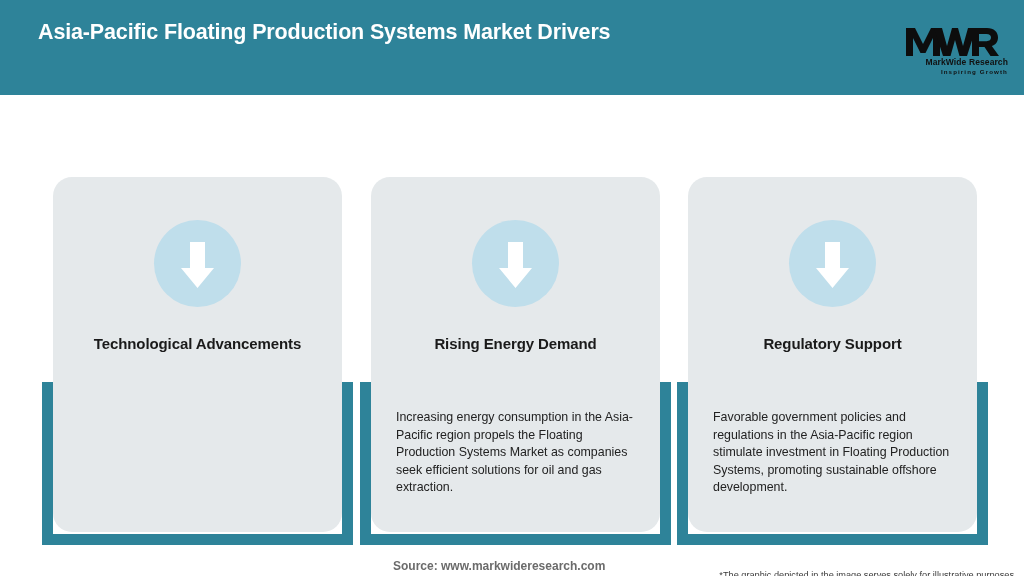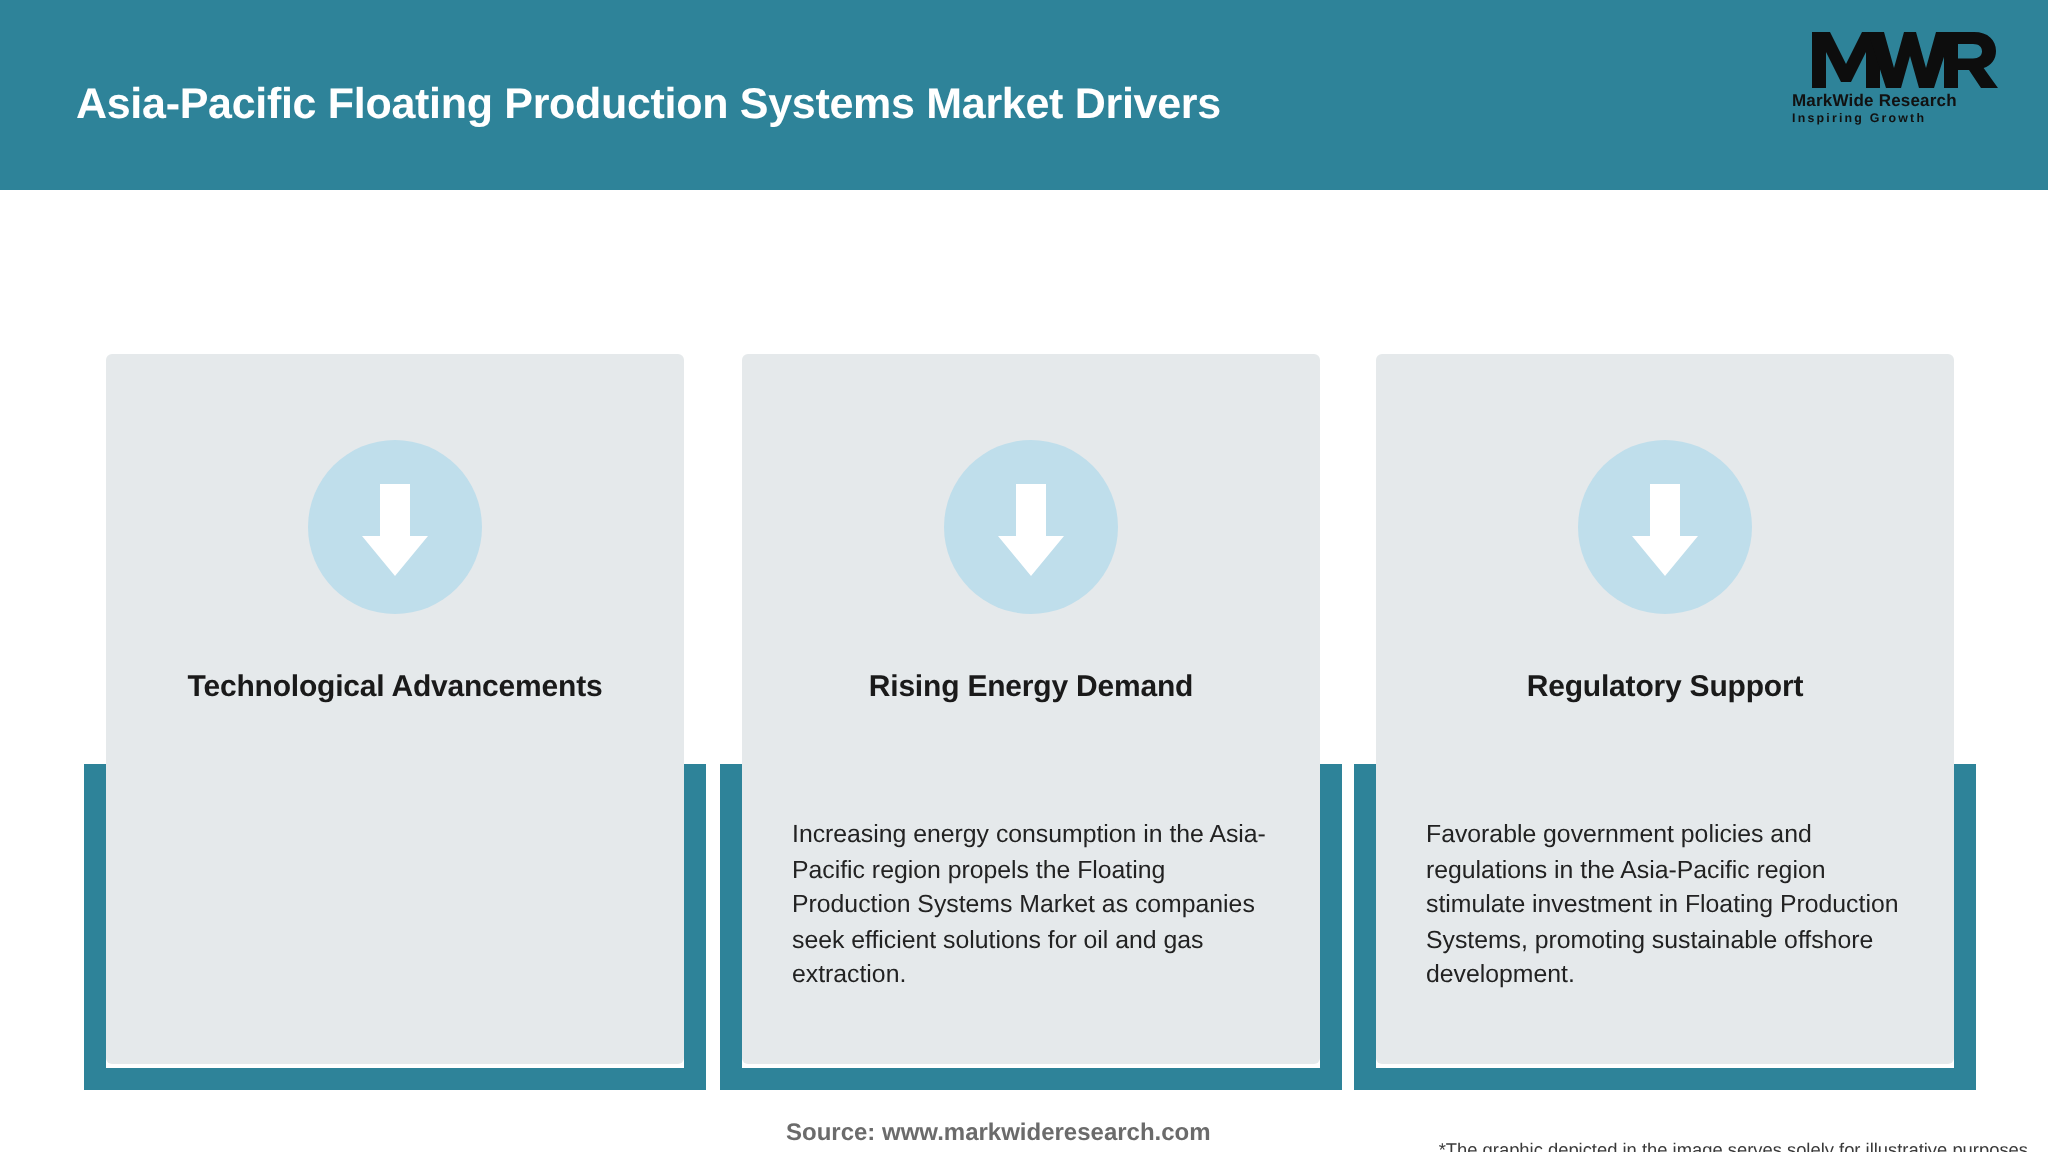--- a/index.html
+++ b/index.html
@@ -19,36 +19,36 @@
   .header {
     position: absolute;
     left: 0; top: 0;
     width: 1024px;
     height: 95px;
     background: #2e8399;
   }
   .header-title {
     position: absolute;
     left: 38px;
-    top: 40px;
+    top: 20px;
     font-size: 21.5px;
     font-weight: bold;
     color: #ffffff;
     letter-spacing: -0.15px;
     white-space: nowrap;
   }
 
   
   .logo {
     position: absolute;
     right: 16px;
-    top: 12px;
+    top: 24px;
     width: 112px;
     height: 60px;
-    text-align: left;
+    text-align: right;
   }
   .logo-mark { display:block; margin: 0 auto; }
   .logo-name {
     display: block;
     font-size: 8.5px;
     font-weight: bold;
     color: #111111;
     letter-spacing: 0.1px;
     margin-top: -1px;
     white-space: nowrap;
@@ -94,21 +94,21 @@
     box-sizing: border-box;
   }
 
   .card {
     position: absolute;
     left: 11px;
     top: 82px;
     width: 289px;
     height: 355px;
     background: #e5e9eb;
-    border-radius: 3px;
+    border-radius: 19px;
     box-sizing: border-box;
   }
 
   .icon-circle {
     position: absolute;
     left: 50%;
     top: 43px;
     width: 87px;
     height: 87px;
     margin-left: -43.5px;

